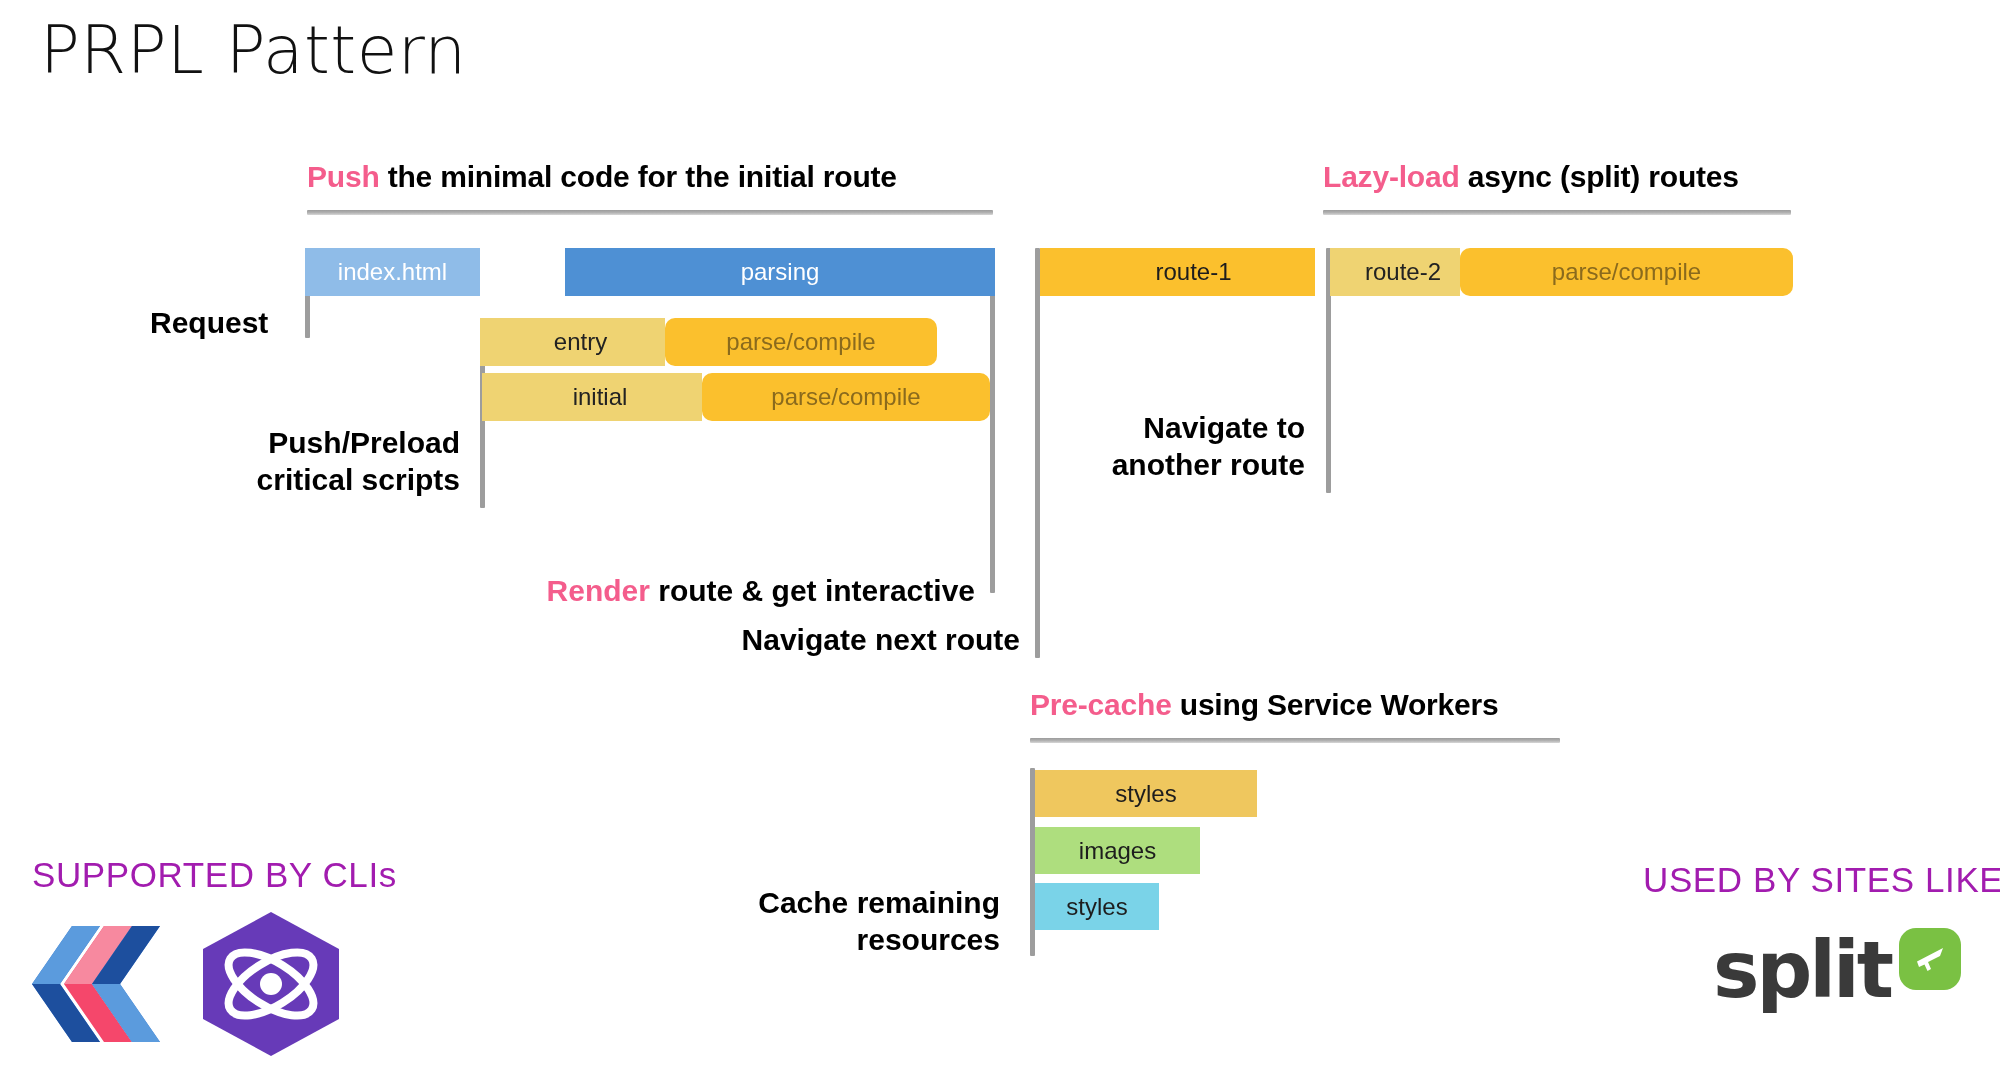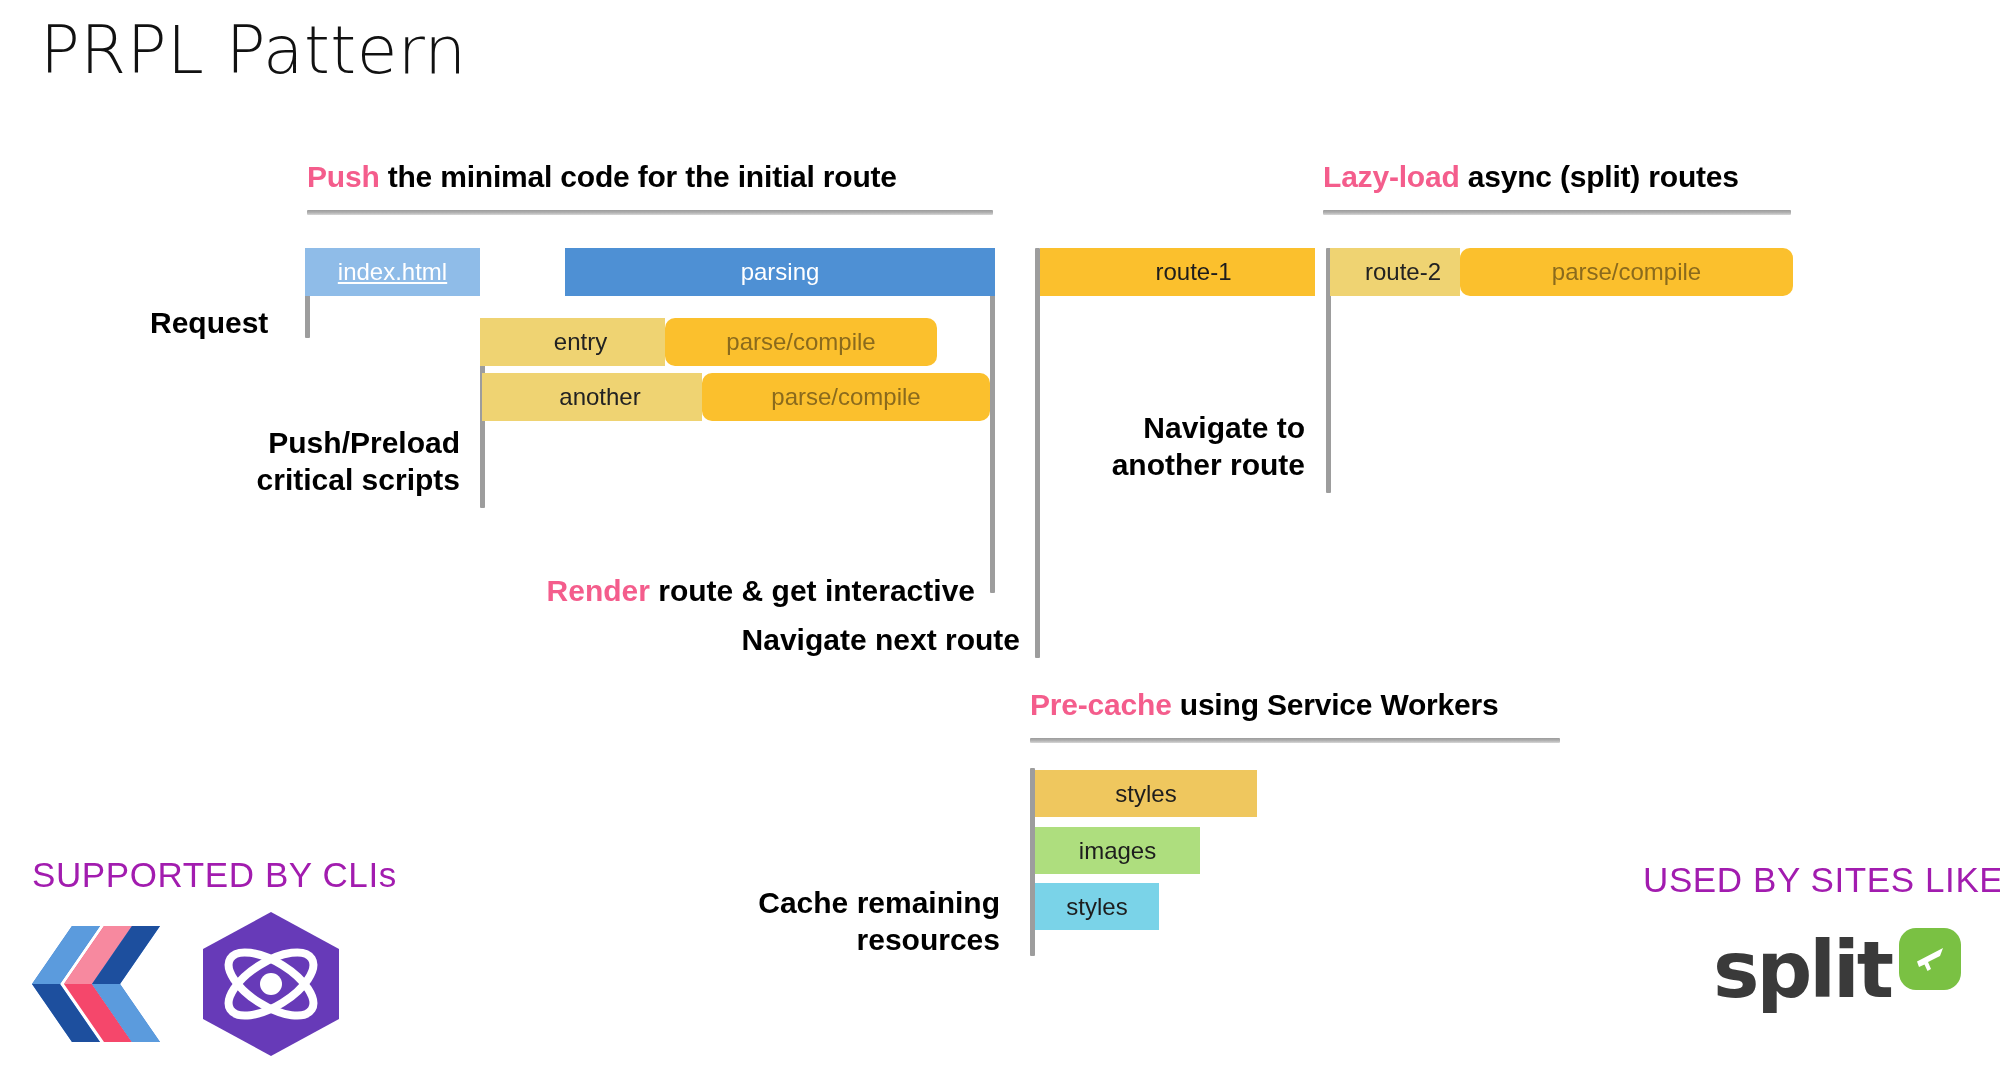--- a/index.html
+++ b/index.html
@@ -147,33 +147,33 @@
     <span class="accent">Push</span><span> the minimal code for the initial route</span>
   </div>
   <div class="rule" style="left:307px; top:210px; width:686px;"></div>
 
   <div class="vline" style="left:305px; top:248px; height:90px;"></div>
   <div class="vline" style="left:480px; top:318px; height:190px;"></div>
   <div class="vline" style="left:990px; top:248px; height:345px;"></div>
   <div class="vline" style="left:1035px; top:248px; height:410px;"></div>
 
   <div class="bar" style="left:305px; top:248px; width:175px;">
-    <div class="seg blue-light" style="width:186px;text-decoration:underline;">index.html</div>
+    <div class="seg blue-light" style="width:186px;">index.html</div>
   </div>
   <div class="bar" style="left:565px; top:248px; width:430px;">
     <div class="seg blue" style="width:430px;">parsing</div>
   </div>
 
   <div class="bar" style="left:480px; top:318px; width:457px;">
     <div class="seg yellow" style="width:185px;">entry</div>
     <div class="seg amber" style="width:272px;">parse/compile</div>
   </div>
 
   <div class="bar" style="left:482px; top:373px; width:508px;">
-    <div class="seg yellow" style="width:220px;">another</div>
+    <div class="seg yellow" style="width:220px;">initial</div>
     <div class="seg amber" style="width:288px;">parse/compile</div>
   </div>
 
   <div class="lbl" style="left:150px; top:305px;">Request</div>
   <div class="lbl right" style="left:150px; top:425px; width:310px;">Push/Preload
 critical scripts</div>
 
   <div class="lbl right" style="left:360px; top:536px; width:615px;">
     <span class="accent">Render</span><span> route &amp; get interactive</span>
   </div>

